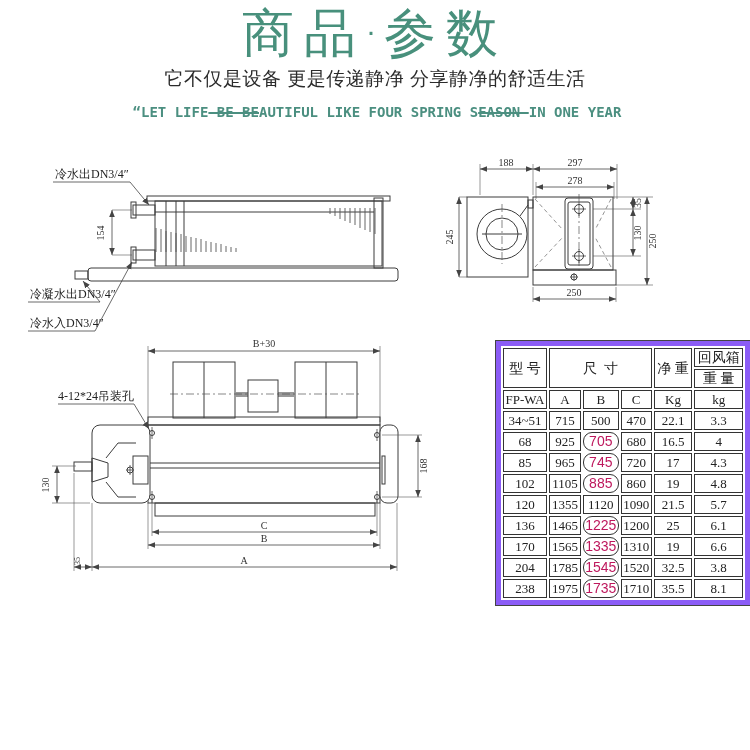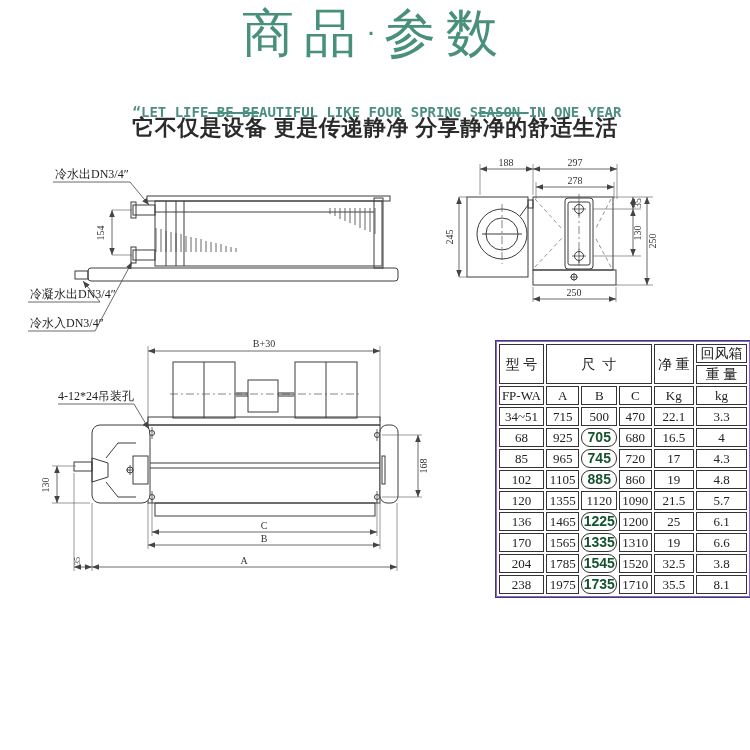--- a/index.html
+++ b/index.html
@@ -9,21 +9,21 @@
   }
   
   .title {
     position:absolute; top:0; left:0; width:750px; text-align:center;
     color:#48907c; font-weight:normal; font-size:52px; line-height:62px;
   }
   .title .seg { letter-spacing:10px; }
   .title .dot { display:inline-block; font-size:30px; vertical-align:10px; margin:0 8px 0 0; letter-spacing:0; }
   .subtitle {
     position:absolute; top:66px; left:0; width:750px; text-align:center;
-    font-size:22px; color:#2b2b2b; letter-spacing:0.5px; font-weight:700; white-space:pre;margin-top:47px;
+    font-size:19px; color:#2b2b2b; letter-spacing:0.5px; font-weight:400; white-space:pre;
   }
   .tagline {
     position:absolute; top:104px; left:2px; width:750px; text-align:center;
     font-family:"DejaVu Sans Mono", monospace; font-size:14px; font-weight:bold;
     color:#4b8f80; white-space:pre;
   }
   .tagline .strike { text-decoration:line-through; text-decoration-thickness:2px; }
 
   
   svg { position:absolute; }
@@ -39,31 +39,31 @@
   .dash{ stroke:#666; stroke-width:0.7; fill:none; stroke-dasharray:4 3; }
   .shaft { fill:#999; stroke:none; }
   .dtx { font-family:"Liberation Serif", serif; font-size:10px; fill:#333; }
   .dtx-s { font-family:"Liberation Serif", serif; font-size:8px; fill:#333; }
   .ctx { font-family:"Liberation Serif", serif; font-size:12px; fill:#222; }
 
   
   .spec-table {
     position:absolute; left:456px; top:341px;
     border-collapse:separate; border-spacing:2px;
-    border:1px solid #8b5cf6; outline:1px solid #444; background:#fff;
+    border:5px solid #8b5cf6; outline:1px solid #444; background:#fff;
     table-layout:fixed;
     margin-left:40px;
   }
   .spec-table td {
     border:1px solid #333; text-align:center; vertical-align:middle;
     font-family:"Liberation Serif", serif; font-size:13px; color:#222;
     height:17px; line-height:15px; padding:0 1px; white-space:pre; overflow:hidden;
   }
   .spec-table td.hd { font-size:14px; }
-  .spec-table td.bb { font-family:"Liberation Sans", sans-serif; font-weight:bold; font-size:14px; color:#14532d;border-radius:9px; }
+  .spec-table td.bb { font-family:"Liberation Sans", sans-serif; font-weight:normal; font-size:14px; color:#be185d;border-radius:9px; }
 </style>
 </head>
 <body>
 
 <div class="title">
   <span class="seg">商品</span><span class="dot">·</span><span class="seg">参数</span>
 </div>
 <div class="subtitle">它不仅是设备 更是传递静净 分享静净的舒适生活</div>
 <div class="tagline"><span>“LET LIFE</span><span class="strike"> BE BE</span><span>AUTIFUL LIKE FOUR SPRING S</span><span class="strike">EASON </span><span>IN ONE YEAR</span></div>
 

